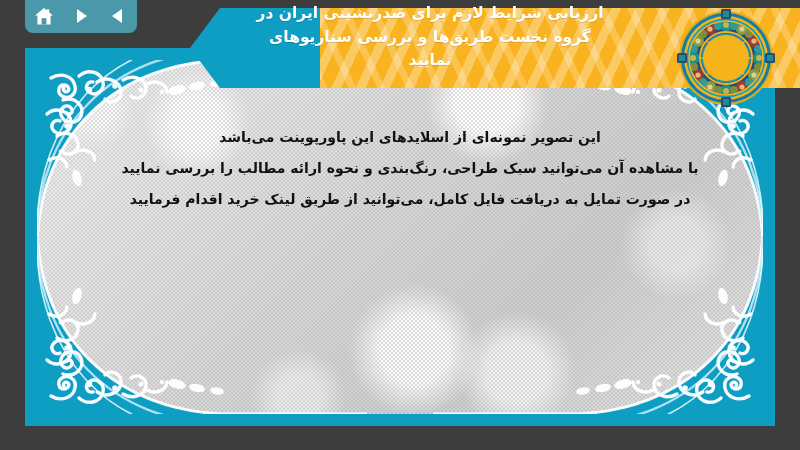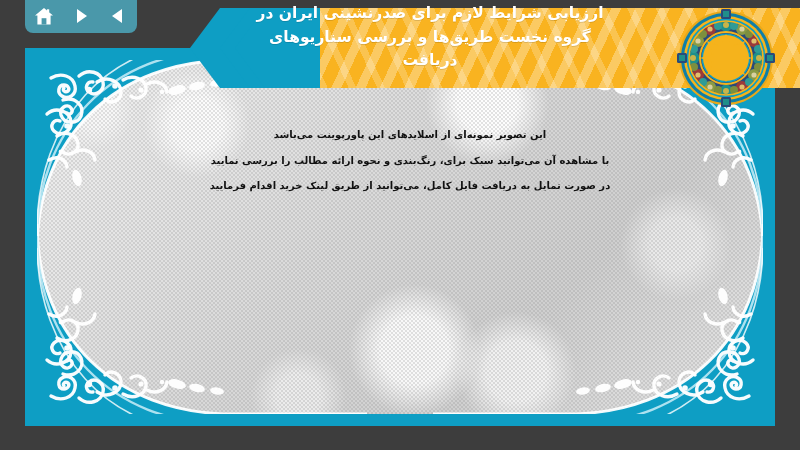--- a/index.html
+++ b/index.html
@@ -87,21 +87,21 @@
 
   
   .medallion{position:absolute;left:676px;top:8px;width:100px;height:100px;z-index:7;}
 
   
   .body-text{
     position:absolute;left:60px;top:128px;width:700px;
     direction:rtl;text-align:center;
     color:#111111;z-index:5;
   }
-  .body-text p{margin:0 0 12px 0;font-size:10px;line-height:1.35;font-weight:700;}
+  .body-text p{margin:0 0 12px 0;font-size:14px;line-height:1.35;font-weight:700;}
   .body-text p:last-child{margin-bottom:8px;}
 </style>
 </head>
 <body>
 
 <div id="stage">
 
   <div class="navbar">
     <div class="navbtn">
       <svg width="18" height="18" viewBox="0 0 18 18">
@@ -212,21 +212,21 @@
     <svg class="banner-tail" viewBox="0 0 140 80">
       <polygon points="140,0 140,80 30,80 0,40 30,0" fill="#0e9ec4"></polygon>
       <polygon points="60,0 30,40 60,80 75,80 45,40 75,0" fill="#0e9ec4"></polygon>
     </svg>
     <div class="banner-yellow"></div>
   </div>
 
   <div class="title">
     <div>ارزیابی شرایط لازم برای صدرنشینی ایران در</div>
     <div>گروه نخست طریق‌ها و بررسی سناریوهای</div>
-    <div>دریافت</div>
+    <div>نمایید</div>
   </div>
 
   <svg class="medallion" viewBox="0 0 100 100">
     <defs>
       <clipPath id="ring">
           <circle cx="50" cy="50" r="37"></circle>
         </clipPath>
     </defs>
     <circle cx="50" cy="50" r="47" fill="#e8a81a"></circle>
     <circle cx="50" cy="50" r="45" fill="#0e7fa8"></circle>
@@ -288,17 +288,17 @@
     <g fill="#1f8f8a">
       <rect x="47" y="3" width="6" height="6"></rect>
         <rect x="47" y="91" width="6" height="6"></rect>
       <rect x="3" y="47" width="6" height="6"></rect>
         <rect x="91" y="47" width="6" height="6"></rect>
     </g>
   </svg>
 
   <div class="body-text">
     <p>این تصویر نمونه‌ای از اسلایدهای این پاورپوینت می‌باشد</p>
-    <p>با مشاهده آن می‌توانید سبک برای، رنگ‌بندی و نحوه ارائه مطالب را بررسی نمایید</p>
+    <p>با مشاهده آن می‌توانید سبک طراحی، رنگ‌بندی و نحوه ارائه مطالب را بررسی نمایید</p>
     <p>در صورت تمایل به دریافت فایل کامل، می‌توانید از طریق لینک خرید اقدام فرمایید</p>
   </div>
 
 </div>
 
 </body></html>

